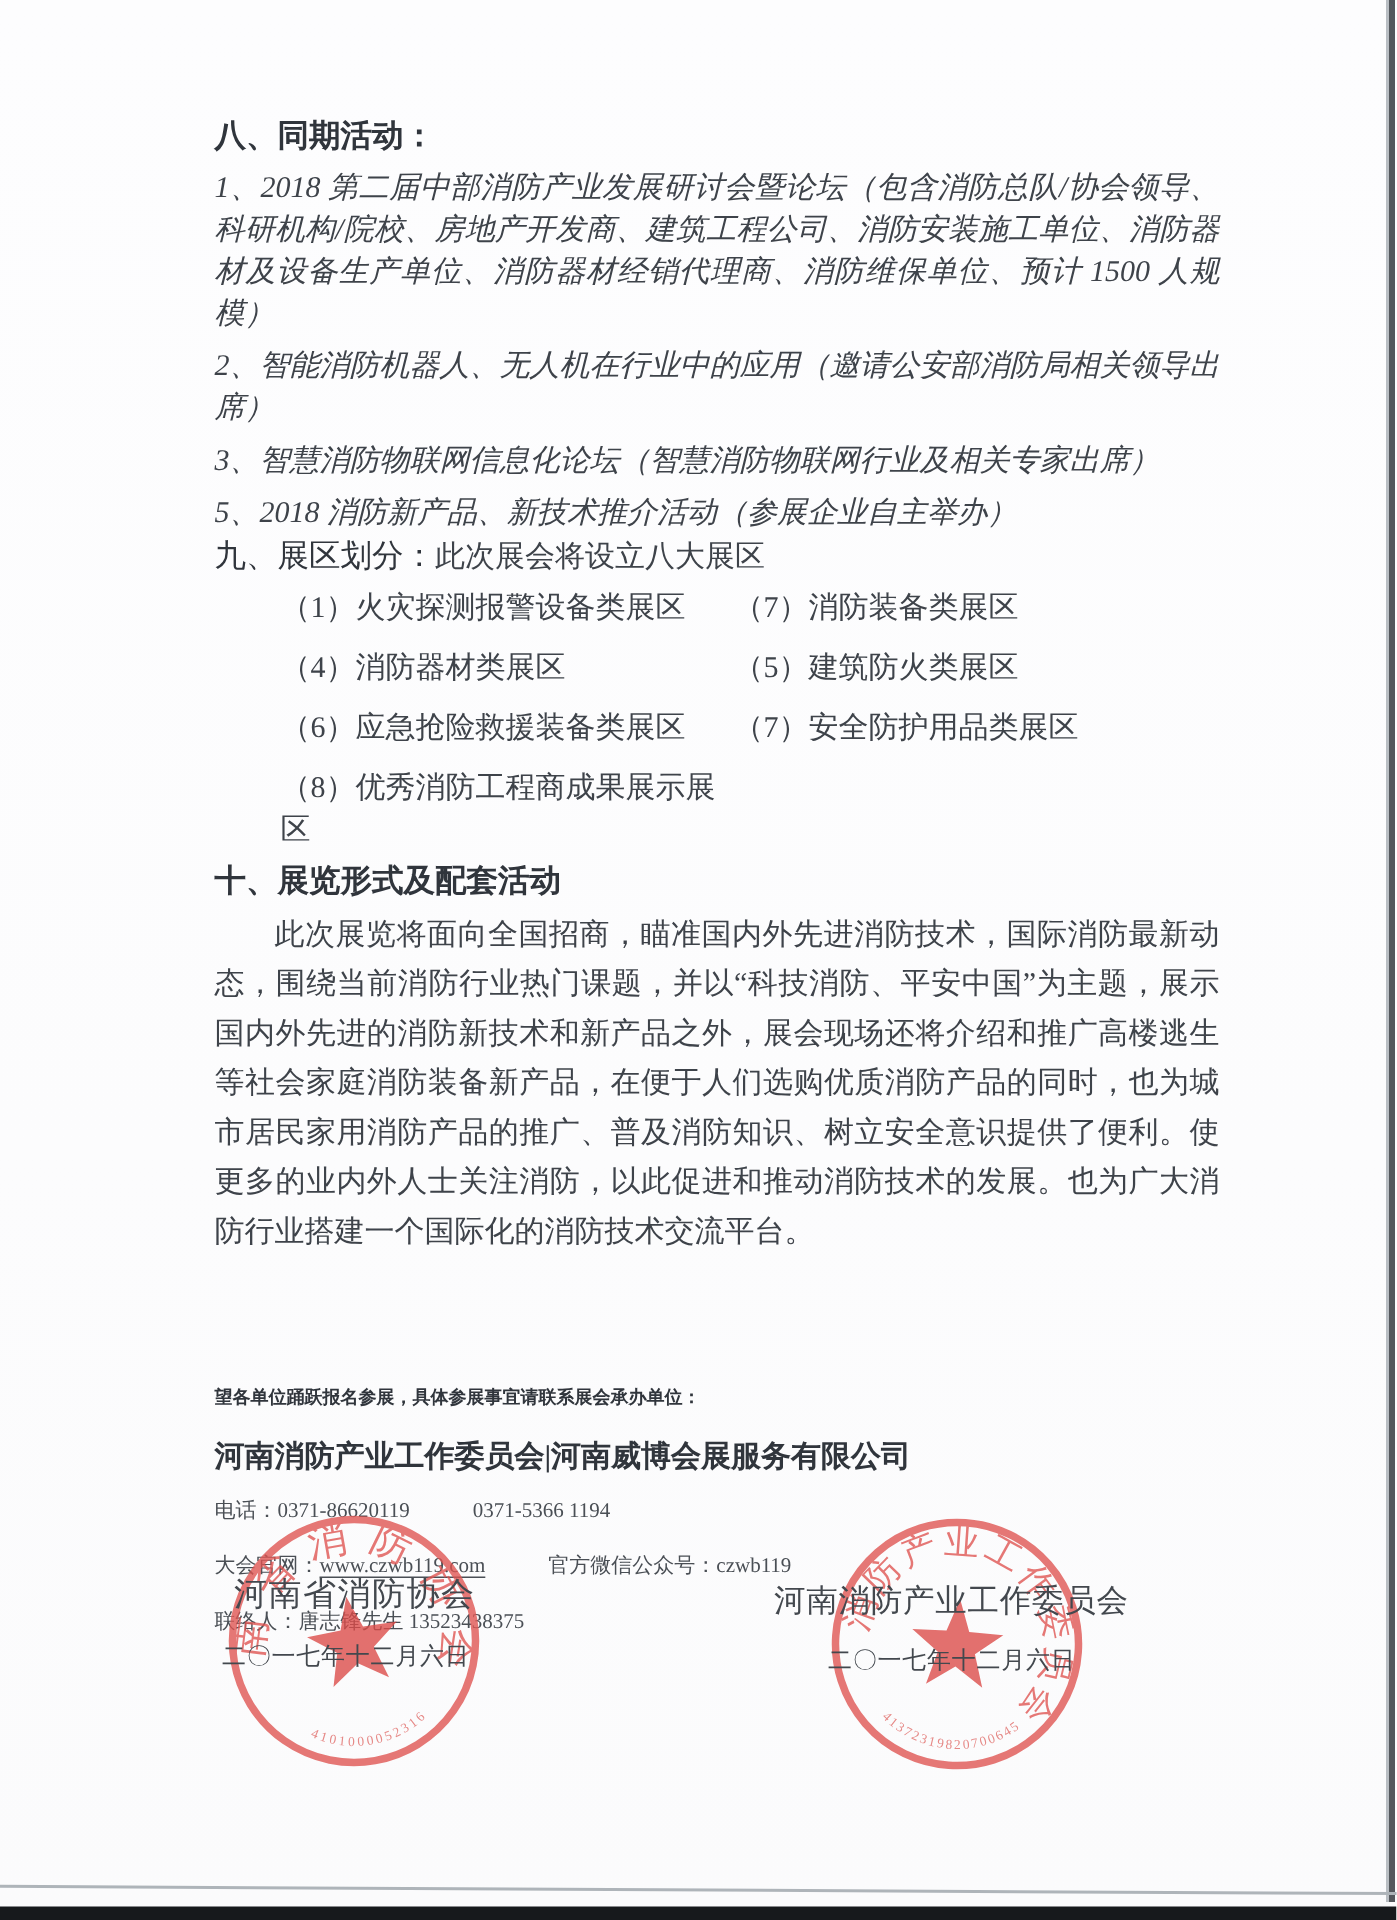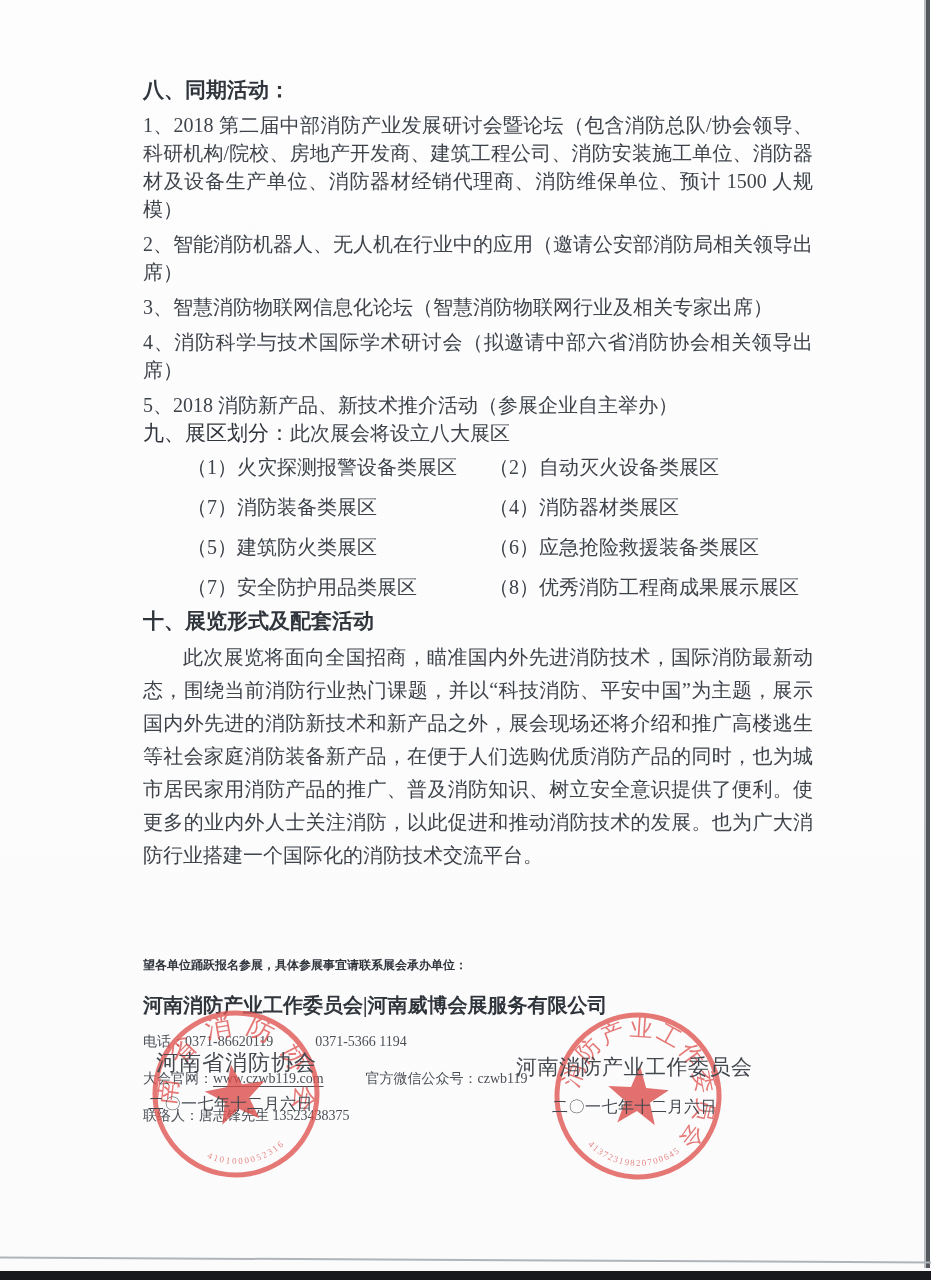--- a/index.html
+++ b/index.html
@@ -11,21 +11,21 @@
   }
   .page{position:absolute;inset:0;background:linear-gradient(180deg,#fdfdfe 0%,#fcfcfd 60%,#fbfbfc 100%);}
   
   .edge-right{position:absolute;top:0;right:1px;width:4px;height:1268px;background:#54585d;}
   .edge-right-soft{position:absolute;top:0;right:5px;width:2px;height:1268px;background:#b9bec3;}
   .edge-bottom-band{position:absolute;left:0;bottom:0;width:931px;height:9px;background:#17191c;}
   .edge-bottom-line{position:absolute;left:-10px;top:1259px;width:960px;height:2px;background:#aeb4b9;transform:rotate(0.3deg);}
   .content{position:absolute;left:143px;top:76px;width:670px;}
   .h-section{font-size:21px;font-weight:700;color:#30353c;line-height:28px;}
   .body-text{font-size:20px;line-height:28px;text-align:justify;}
-  .activity{margin-top:7px;}
+  .activity{margin-top:7px;font-style:italic;}
   .zones{margin-left:44px;margin-top:6px;display:grid;grid-template-columns:290px auto;row-gap:6px;font-size:20px;line-height:28px;gap:12px;}
   .h-inline .lead{font-size:21px;font-weight:400;color:#30353c;}
   .h-inline{font-size:20px;line-height:28px;margin-top:0px;}
   .sec10{margin-top:6px;}
   .para{margin-top:6px;font-size:20px;line-height:33px;text-align:justify;text-indent:2em;}
   .cta{margin-top:79px;font-size:12px;font-weight:700;color:#30353c;line-height:28px;}
   .orgs{margin-top:12px;font-size:20px;font-weight:700;color:#30353c;line-height:28px;}
   .c-line{margin-top:9px;font-size:14px;line-height:28px;color:#4a4f55;}
   .c-line .gap{display:inline-block;width:42px;}
   .url{text-decoration:underline;text-underline-offset:3px;}
@@ -42,28 +42,26 @@
 </head>
 <body>
 
 <div class="page">
   <div class="content">
 
     <div class="h-section">八、同期活动：</div>
     <div class="body-text activity">1、2018 第二届中部消防产业发展研讨会暨论坛（包含消防总队/协会领导、科研机构/院校、房地产开发商、建筑工程公司、消防安装施工单位、消防器材及设备生产单位、消防器材经销代理商、消防维保单位、预计 1500 人规模）</div>
     <div class="body-text activity">2、智能消防机器人、无人机在行业中的应用（邀请公安部消防局相关领导出席）</div>
     <div class="body-text activity">3、智慧消防物联网信息化论坛（智慧消防物联网行业及相关专家出席）</div>
-    <div class="body-text activity">4、消防科学与技术国际学术研讨会（拟邀请中部六省消防协会相关领导出席）</div>
     <div class="body-text activity">5、2018 消防新产品、新技术推介活动（参展企业自主举办）</div>
 
     <div class="h-inline"><span class="lead">九、展区划分：</span><span>此次展会将设立八大展区</span></div>
 
     <div class="zones">
       <div>（1）火灾探测报警设备类展区</div>
-      <div>（2）自动灭火设备类展区</div>
       <div>（7）消防装备类展区</div>
       <div>（4）消防器材类展区</div>
       <div>（5）建筑防火类展区</div>
       <div>（6）应急抢险救援装备类展区</div>
       <div>（7）安全防护用品类展区</div>
       <div>（8）优秀消防工程商成果展示展区</div>
     </div>
 
     <div class="h-section sec10">十、展览形式及配套活动</div>
     <div class="para">此次展览将面向全国招商，瞄准国内外先进消防技术，国际消防最新动态，围绕当前消防行业热门课题，并以“科技消防、平安中国”为主题，展示国内外先进的消防新技术和新产品之外，展会现场还将介绍和推广高楼逃生等社会家庭消防装备新产品，在便于人们选购优质消防产品的同时，也为城市居民家用消防产品的推广、普及消防知识、树立安全意识提供了便利。使更多的业内外人士关注消防，以此促进和推动消防技术的发展。也为广大消防行业搭建一个国际化的消防技术交流平台。</div>

